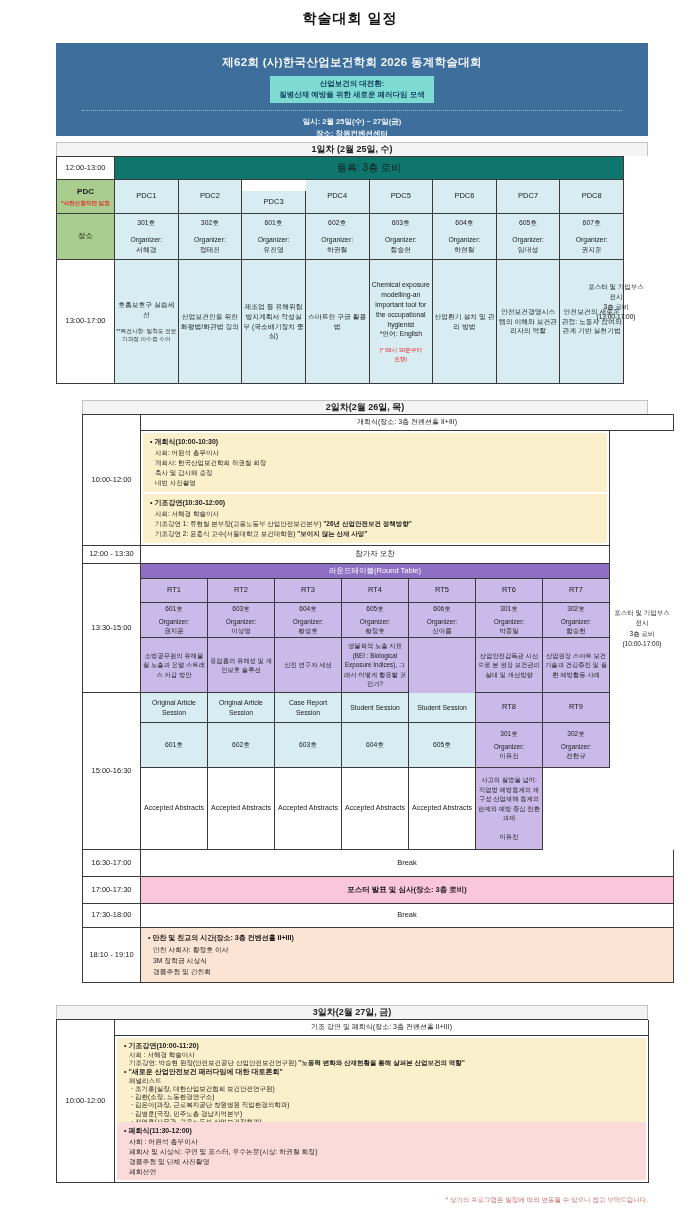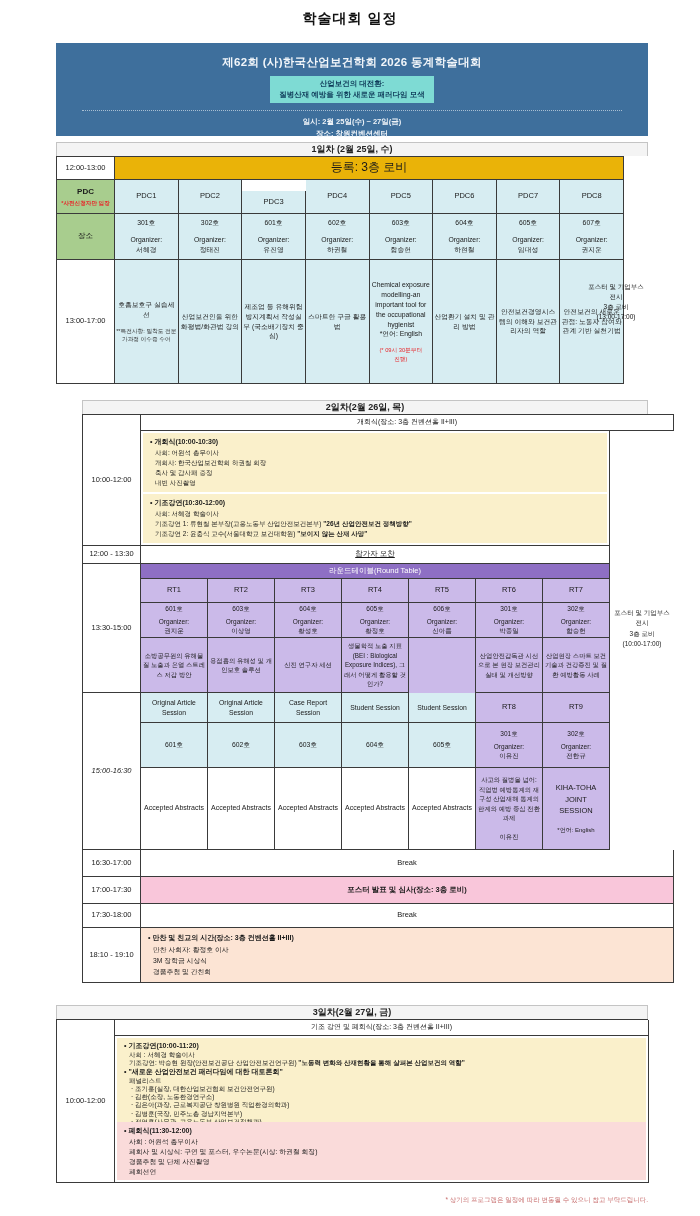--- a/index.html
+++ b/index.html
@@ -25,21 +25,21 @@
     display:flex; align-items:center; justify-content:center; font-size:9px; font-weight:bold; color:#222; }
 
   .grid { display:grid; border-left:1px solid #3a3a3a; border-top:1px solid #3a3a3a; background:#fff; }
   .c { border-right:1px solid #3a3a3a; border-bottom:1px solid #3a3a3a;
     display:flex; flex-direction:column; align-items:center; justify-content:center;
     text-align:center; font-size:6.8px; line-height:1.45; padding:1px; overflow:hidden; }
   .nb { border:none; background:#fff; }
   .tc { font-size:7.5px; background:#fff; }
   .green { background:#a8cd8e; }
   .blue { background:#d7edf2; }
-  .purple { background:#eab308; font-size:12px; }
+  .purple { background:#0f766e; font-size:10px; }
   .lpurple { background:#cbbae9; }
   .pre { white-space:pre-line; }
   .b { font-weight:bold; }
 
   .pdcT { font-size:8px; font-weight:bold; }
   .pdcN { font-size:5.6px; color:#e8262a; font-weight:bold; margin-top:2px; }
   .pdch { font-size:7.5px; }
   .rm { font-size:6.8px; }
   .orgl { font-size:6.8px; margin-top:7px; }
   .orgn { font-size:6.8px; margin-top:1px; }
@@ -214,21 +214,21 @@
         <div class="ttl">• 기조강연(10:30-12:00)</div>
         <div style="margin-left:5px;">
           <div>사회: 서혜경 학술이사</div>
           <div><span>기조강연 1: 류현철 본부장(고용노동부 산업안전보건본부) </span><span class="b">"26년 산업안전보건 정책방향"</span></div>
           <div><span>기조강연 2: 윤충식 교수(서울대학교 보건대학원) </span><span class="b">"보이지 않는 산재 사망"</span></div>
         </div>
       </div>
     </div>
 
     <div class="c tc" style="grid-area:3/1/4/2;">12:00 - 13:30</div>
-    <div class="c lunch" style="grid-area:3/2/4/9;text-decoration:underline;">참가자 오찬</div>
+    <div class="c lunch" style="grid-area:3/2/4/9;">참가자 오찬</div>
 
     <div class="c tc" style="grid-area:4/1/8/2;">13:30-15:00</div>
     <div class="c rtband" style="grid-area:4/2/5/9;">라운드테이블(Round Table)</div>
 
     <div class="c lpurple rtlabel" style="grid-area:5/2/6/3;">RT1</div>
     <div class="c lpurple rtlabel" style="grid-area:5/3/6/4;">RT2</div>
     <div class="c lpurple rtlabel" style="grid-area:5/4/6/5;">RT3</div>
     <div class="c lpurple rtlabel" style="grid-area:5/5/6/6;">RT4</div>
     <div class="c lpurple rtlabel" style="grid-area:5/6/6/7;">RT5</div>
     <div class="c lpurple rtlabel" style="grid-area:5/7/6/8;">RT6</div>
@@ -275,21 +275,21 @@
     <div class="c lpurple topic" style="grid-area:7/4/8/5;">신진 연구자 세션</div>
     <div class="c lpurple topic" style="grid-area:7/5/8/6;">생물학적 노출 지표 (BEI : Biological Exposure Indices), 그래서 어떻게 활용할 것인가?</div>
     <div class="c lpurple topic pre" style="grid-area:7/6/11/7;">세척 작업의 안전한 관리 전략(I):
 현장 모니터링부터 노출 모델 적용까지
 
 세척 작업의 안전한 관리 전략(II):
 현장 맞춤형 가이드라인과 실천적 관리 방안</div>
     <div class="c lpurple topic" style="grid-area:7/7/8/8;">산업안전감독관 시선으로 본 현장 보건관리 실태 및 개선방향</div>
     <div class="c lpurple topic" style="grid-area:7/8/8/9;">산업현장 스마트 보건 기술과 건강증진 및 질환 예방활동 사례</div>
 
-    <div class="c tc" style="grid-area:8/1/11/2;font-style:italic;">15:00-16:30</div>
+    <div class="c tc" style="grid-area:8/1/11/2;">15:00-16:30</div>
     <div class="c blue sessh" style="grid-area:8/2/9/3;">Original Article Session</div>
     <div class="c blue sessh" style="grid-area:8/3/9/4;">Original Article Session</div>
     <div class="c blue sessh" style="grid-area:8/4/9/5;">Case Report Session</div>
     <div class="c blue sessh" style="grid-area:8/5/9/6;">Student Session</div>
     <div class="c blue sessh" style="grid-area:8/6/9/7;">Student Session</div>
     <div class="c lpurple rtlabel" style="grid-area:8/7/9/8;">RT8</div>
     <div class="c lpurple rtlabel" style="grid-area:8/8/9/9;">RT9</div>
 
     <div class="c blue sessh" style="grid-area:9/2/10/3;">601호</div>
     <div class="c blue sessh" style="grid-area:9/3/10/4;">602호</div>
@@ -308,26 +308,20 @@
     </div>
 
     <div class="c white" style="grid-area:10/2/11/3;">Accepted Abstracts</div>
     <div class="c white" style="grid-area:10/3/11/4;">Accepted Abstracts</div>
     <div class="c white" style="grid-area:10/4/11/5;">Accepted Abstracts</div>
     <div class="c white" style="grid-area:10/5/11/6;">Accepted Abstracts</div>
     <div class="c white" style="grid-area:10/6/11/7;">Accepted Abstracts</div>
     <div class="c lpurple topic pre" style="grid-area:10/7/11/8;">사고와 질병을 넘어: 직업병 예방통계의 재구성 산업재해 통계의 한계와 예방 중심 전환 과제
 
 이유진</div>
-    <div class="c lpurple" style="grid-area:10/8/11/9;">
-      <div class="kiha pre">KIHA-TOHA
-JOINT
-SESSION</div>
-      <div class="kihanote">*언어: English</div>
-    </div>
 
     <div class="c nb" style="grid-area:4/9/8/10;">
       <div class="pre" style="font-size:6.5px; line-height:1.55;">포스터 및 기업부스
 전시
 3층 로비
 (10:00-17:00)</div>
     </div>
 
     <div class="c tc" style="grid-area:11/1/12/2;">16:30-17:00</div>
     <div class="c brk" style="grid-area:11/2/12/10;">Break</div>

